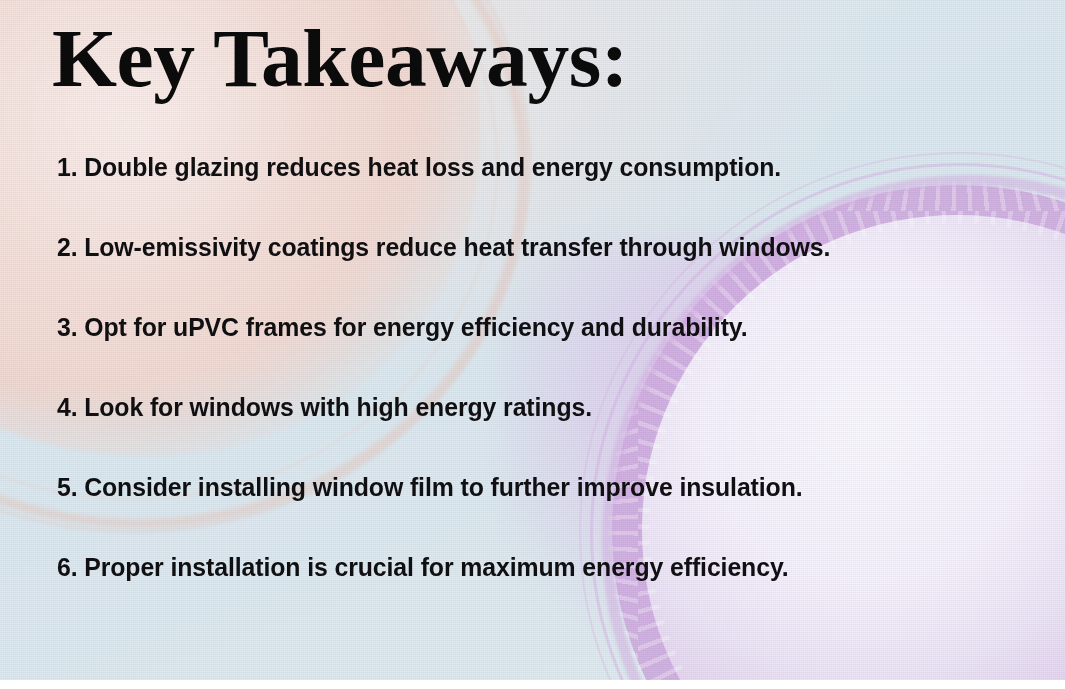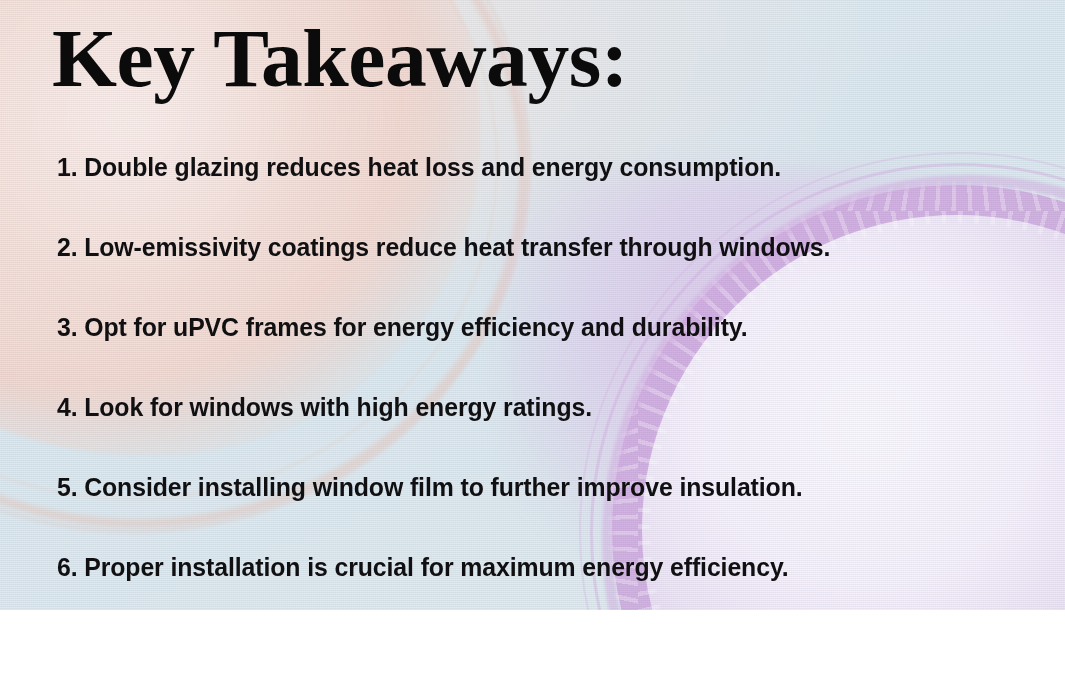--- a/index.html
+++ b/index.html
@@ -4,21 +4,21 @@
 <style>
   html, body {
     margin: 0;
     padding: 0;
     background: #ffffff;
   }
 
   #poster {
     position: relative;
     width: 1065px;
-    height: 610px;
+    height: 680px;
     overflow: hidden;
     background: #dfe9ee;
     font-family: "Liberation Sans", sans-serif;
   }
 
   
   .bg-base {
     position: absolute;
     inset: 0;
     background:

